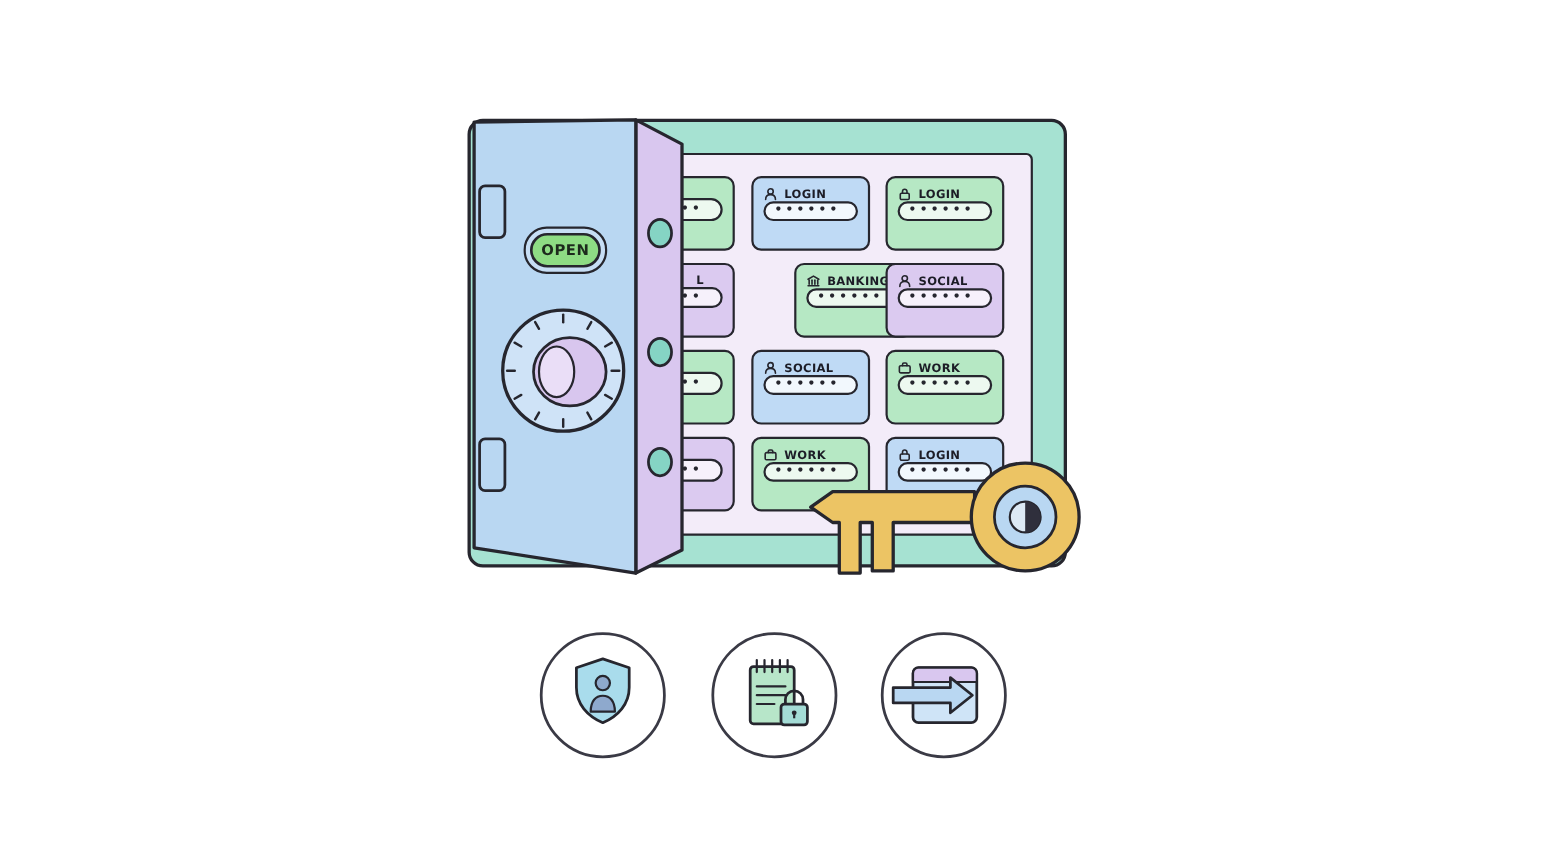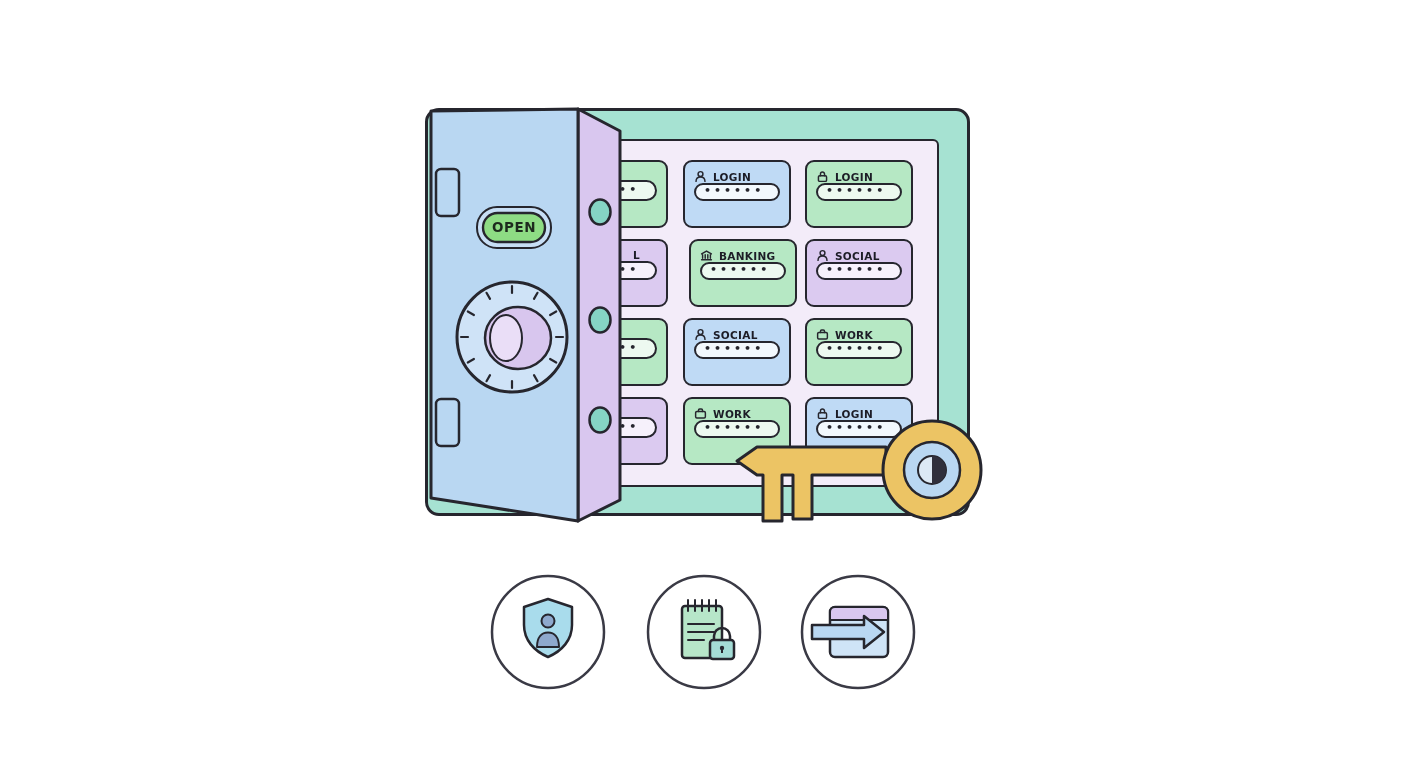--- a/index.html
+++ b/index.html
@@ -101,21 +101,21 @@
       <svg class="cicon" viewBox="0 0 16 16">
           <circle cx="8" cy="5" r="3"></circle>
           <path d="M2.5,14 C2.5,10.5 4.9,8.5 8,8.5 C11.1,8.5 13.5,10.5 13.5,14"></path>
         </svg>
       <span>LOGIN</span>
     </div>
     <div class="pill">
       <span class="dots">••••••</span>
     </div>
   </div>
-  <div class="card green" style="left:689px;top:239px;">
+  <div class="card green" style="left:722px;top:239px;">
     <div class="card-label">
       <svg class="cicon" viewBox="0 0 16 16">
           <path d="M2,6 L8,2.5 L14,6"></path>
           <line x1="3.2" y1="7" x2="3.2" y2="11.5"></line>
           <line x1="6.4" y1="7" x2="6.4" y2="11.5"></line>
           <line x1="9.6" y1="7" x2="9.6" y2="11.5"></line>
           <line x1="12.8" y1="7" x2="12.8" y2="11.5"></line>
           <line x1="2" y1="13.2" x2="14" y2="13.2"></line>
         </svg>
       <span>BANKING</span>

